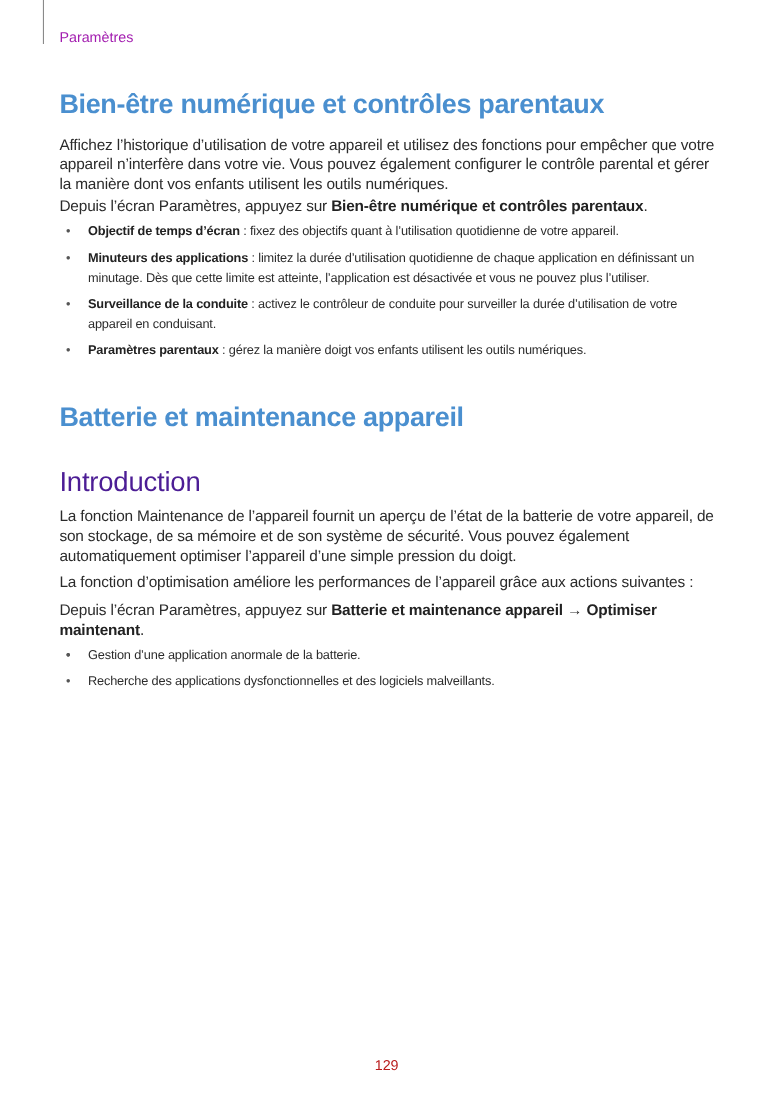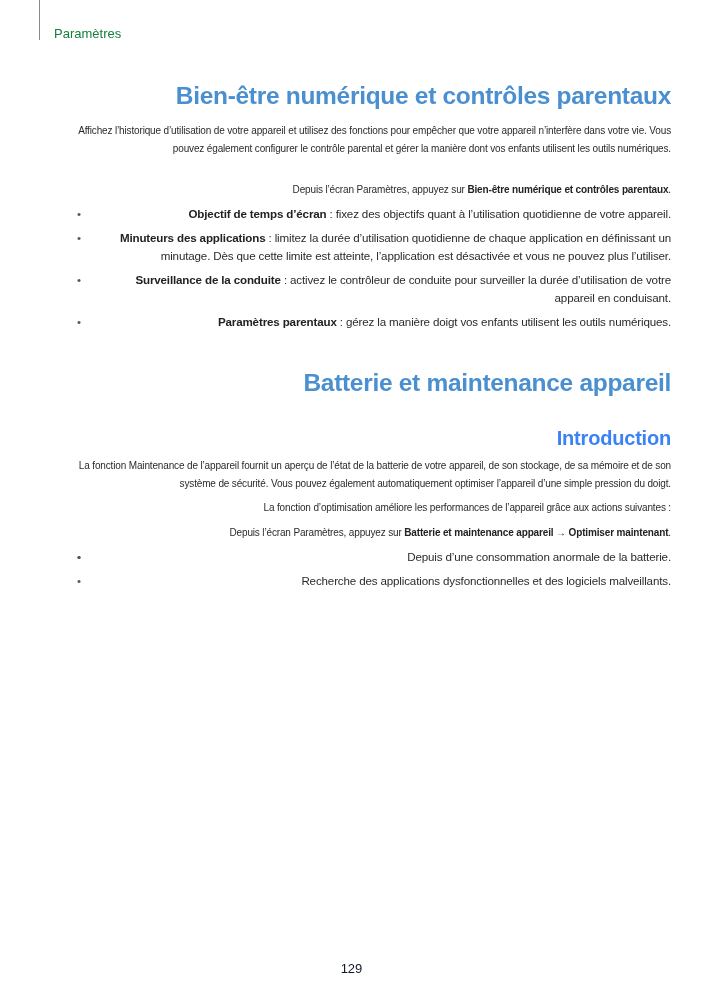--- a/index.html
+++ b/index.html
@@ -4,69 +4,69 @@
 <style>
   html, body { margin: 0; padding: 0; background: #ffffff; }
   body {
     width: 703px; height: 994px; position: relative; overflow: hidden;
     font-family: "Liberation Sans", sans-serif; color: #2b2b2b;
   }
   .header-rule {
     position: absolute; left: 39px; top: 0; width: 1px; height: 40px; background: #8a8a8a;
   }
   .header-label {
-    position: absolute; left: 54px; top: 26px; font-size: 13px; color: #15803d;
+    position: absolute; left: 54px; top: 26px; font-size: 13px; color: #a21caf;
   }
-  .content { position: absolute; left: 71px; top: 82px; width: 600px; text-align: right; }
+  .content { position: absolute; left: 54px; top: 82px; width: 600px; }
   h1 {
     margin: 0; font-weight: bold; color: #4a8fcf; font-size: 24.5px; letter-spacing: -0.3px;
   }
   h2 {
-    margin: 0; font-weight: bold; color: #3b82f6; font-size: 20px; letter-spacing: -0.2px;
+    margin: 0; font-weight: normal; color: #4c1d95; font-size: 25px; letter-spacing: -0.2px;
   }
-  p { margin: 0; font-size: 10px; line-height: 18px; letter-spacing: -0.15px; }
+  p { margin: 0; font-size: 14px; line-height: 18px; letter-spacing: -0.15px; }
   ul { list-style: none; margin: 0; padding: 0; }
   li {
     position: relative; padding-left: 26px; font-size: 11.6px; line-height: 18px; letter-spacing: -0.15px;
   }
   li .bullet { position: absolute; left: 6px; top: 0; color: #555; }
   b { font-weight: bold; color: #222; }
   .page-number {
-    position: absolute; left: 0; width: 703px; top: 961px; text-align: center; font-size: 13px; color: #0f172a;
+    position: absolute; left: 0; width: 703px; top: 961px; text-align: center; font-size: 13px; color: #b91c1c;
   }
 </style>
 </head>
 <body>
 
 <div class="header-rule"></div>
 <div class="header-label">Paramètres</div>
 
 <div class="content">
 
   <h1>Bien-être numérique et contrôles parentaux</h1>
 
   <p style="margin-top:12px;">Affichez l’historique d’utilisation de votre appareil et utilisez des fonctions pour empêcher que votre appareil n’interfère dans votre vie. Vous pouvez également configurer le contrôle parental et gérer la manière dont vos enfants utilisent les outils numériques.</p>
 
-  <p style="margin-top:23px;"><span>Depuis l’écran Paramètres, appuyez sur </span><b>Bien-être numérique et contrôles parentaux</b><span>.</span></p>
+  <p style="margin-top:2px;"><span>Depuis l’écran Paramètres, appuyez sur </span><b>Bien-être numérique et contrôles parentaux</b><span>.</span></p>
 
   <ul style="margin-top:6px;">
     <li><span class="bullet">•</span><b>Objectif de temps d’écran</b><span> : fixez des objectifs quant à l’utilisation quotidienne de votre appareil.</span></li>
     <li style="margin-top:6px;"><span class="bullet">•</span><b>Minuteurs des applications</b><span> : limitez la durée d’utilisation quotidienne de chaque application en définissant un minutage. Dès que cette limite est atteinte, l’application est désactivée et vous ne pouvez plus l’utiliser.</span></li>
     <li style="margin-top:6px;"><span class="bullet">•</span><b>Surveillance de la conduite</b><span> : activez le contrôleur de conduite pour surveiller la durée d’utilisation de votre appareil en conduisant.</span></li>
     <li style="margin-top:6px;"><span class="bullet">•</span><b>Paramètres parentaux</b><span> : gérez la manière doigt vos enfants utilisent les outils numériques.</span></li>
   </ul>
 
   <h1 style="margin-top:38px;">Batterie et maintenance appareil</h1>
 
   <h2 style="margin-top:30px;">Introduction</h2>
   <p style="margin-top:7px;">La fonction Maintenance de l’appareil fournit un aperçu de l’état de la batterie de votre appareil, de son stockage, de sa mémoire et de son système de sécurité. Vous pouvez également automatiquement optimiser l’appareil d’une simple pression du doigt.</p>
 
   <p style="margin-top:6px;">La fonction d’optimisation améliore les performances de l’appareil grâce aux actions suivantes :</p>
   <p style="margin-top:7px;"><span>Depuis l’écran Paramètres, appuyez sur </span><b>Batterie et maintenance appareil</b><span> → </span><b>Optimiser maintenant</b><span>.</span></p>
 
   <ul style="margin-top:6px;">
     <li><span class="bullet">•</span></li>
-    <li style="margin-top:6px;"><span class="bullet">•</span><span>Depuis d’une consommation anormale de la batterie.</span></li>
+    <li style="margin-top:6px;"><span class="bullet">•</span><span>Gestion d’une application anormale de la batterie.</span></li>
     <li style="margin-top:6px;"><span class="bullet">•</span><span>Recherche des applications dysfonctionnelles et des logiciels malveillants.</span></li>
   </ul>
 </div>
 
 <div class="page-number">129</div>
 
 </body></html>

